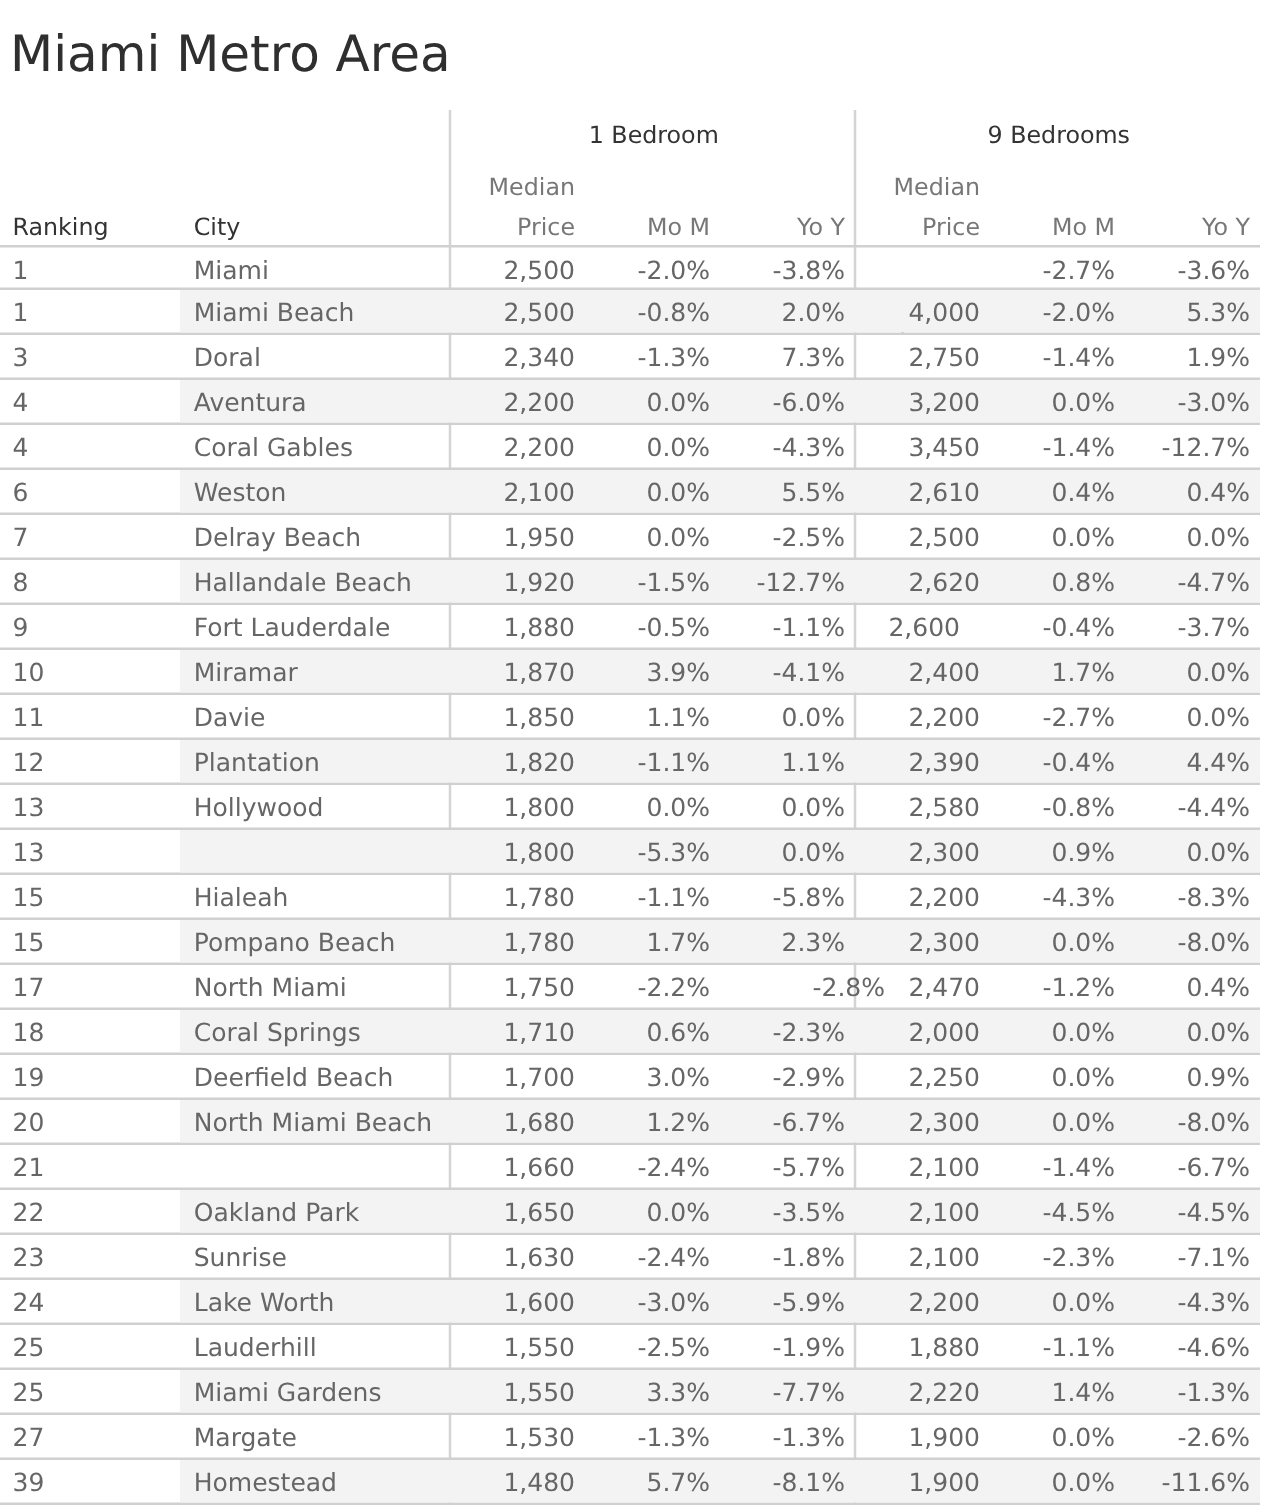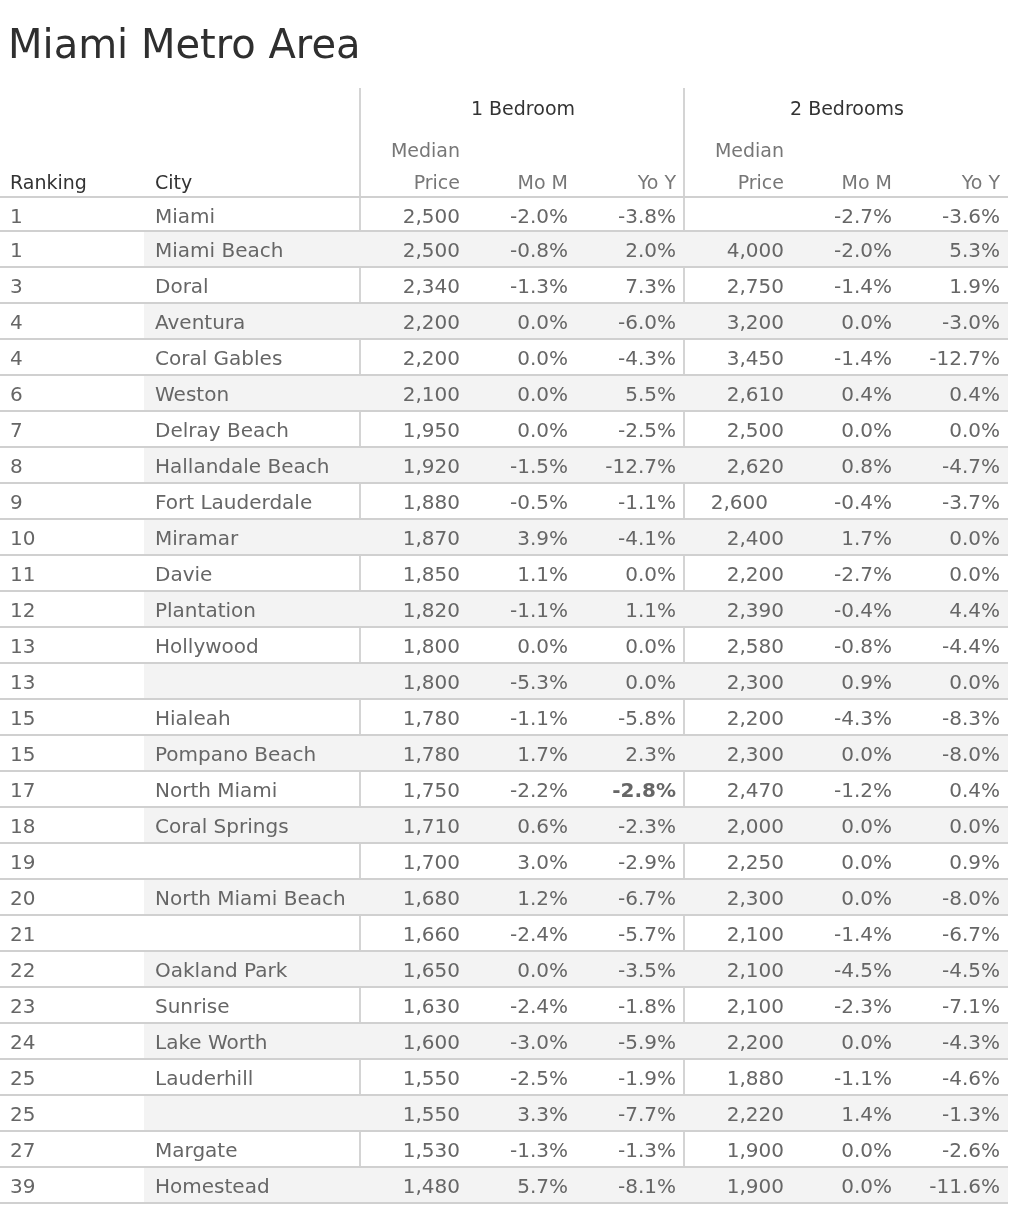--- a/index.html
+++ b/index.html
@@ -23,21 +23,21 @@
   .cell.rank { left: 10px; }
   .cell.city { left: 155px; }
   .cell.num { text-align: right; }
 </style>
 </head>
 <body>
 
 <div class="title">Miami Metro Area</div>
 
 <div class="hdr dark c" style="left:362px; width:322px; top:96px;">1 Bedroom</div>
-<div class="hdr dark c" style="left:686px; width:322px; top:96px;">2 Bedrooms</div>
+<div class="hdr dark c" style="left:686px; width:322px; top:96px;">9 Bedrooms</div>
 
 <div class="hdr dark" style="left:10px; top:170px;">Ranking</div>
 <div class="hdr dark" style="left:155px; top:170px;">City</div>
 
 <div class="hdr light r" style="left:360px; width:100px; top:138px;">Median</div>
 <div class="hdr light r" style="left:360px; width:100px; top:170px;">Price</div>
 <div class="hdr light r" style="left:468px; width:100px; top:170px;">Mo M</div>
 <div class="hdr light r" style="left:576px; width:100px; top:170px;">Yo Y</div>
 
 <div class="hdr light r" style="left:684px; width:100px; top:138px;">Median</div>
@@ -223,39 +223,40 @@
     <div class="cell num" style="left:684px; width:100px;">2,300</div>
     <div class="cell num" style="left:792px; width:100px;">0.0%</div>
     <div class="cell num" style="left:900px; width:100px;">-8.0%</div>
   </div>
     <div class="row">
     <div class="band"></div>
     <div class="cell rank">17</div>
     <div class="cell city">North Miami</div>
     <div class="cell num" style="left:360px; width:100px;">1,750</div>
     <div class="cell num" style="left:468px; width:100px;">-2.2%</div>
-    <div class="cell num" style="left:576px; width:100px;font-weight:bold;">-2.8%</div>
+    <div class="cell num" style="left:608px; width:100px;">-2.8%</div>
     <div class="cell num" style="left:684px; width:100px;">2,470</div>
     <div class="cell num" style="left:792px; width:100px;">-1.2%</div>
     <div class="cell num" style="left:900px; width:100px;">0.4%</div>
   </div>
     <div class="row alt">
     <div class="band"></div>
     <div class="cell rank">18</div>
     <div class="cell city">Coral Springs</div>
     <div class="cell num" style="left:360px; width:100px;">1,710</div>
     <div class="cell num" style="left:468px; width:100px;">0.6%</div>
     <div class="cell num" style="left:576px; width:100px;">-2.3%</div>
     <div class="cell num" style="left:684px; width:100px;">2,000</div>
     <div class="cell num" style="left:792px; width:100px;">0.0%</div>
     <div class="cell num" style="left:900px; width:100px;">0.0%</div>
   </div>
     <div class="row">
     <div class="band"></div>
     <div class="cell rank">19</div>
+    <div class="cell city">Deerfield Beach</div>
     <div class="cell num" style="left:360px; width:100px;">1,700</div>
     <div class="cell num" style="left:468px; width:100px;">3.0%</div>
     <div class="cell num" style="left:576px; width:100px;">-2.9%</div>
     <div class="cell num" style="left:684px; width:100px;">2,250</div>
     <div class="cell num" style="left:792px; width:100px;">0.0%</div>
     <div class="cell num" style="left:900px; width:100px;">0.9%</div>
   </div>
     <div class="row alt">
     <div class="band"></div>
     <div class="cell rank">20</div>
@@ -317,20 +318,21 @@
     <div class="cell num" style="left:360px; width:100px;">1,550</div>
     <div class="cell num" style="left:468px; width:100px;">-2.5%</div>
     <div class="cell num" style="left:576px; width:100px;">-1.9%</div>
     <div class="cell num" style="left:684px; width:100px;">1,880</div>
     <div class="cell num" style="left:792px; width:100px;">-1.1%</div>
     <div class="cell num" style="left:900px; width:100px;">-4.6%</div>
   </div>
     <div class="row alt">
     <div class="band"></div>
     <div class="cell rank">25</div>
+    <div class="cell city">Miami Gardens</div>
     <div class="cell num" style="left:360px; width:100px;">1,550</div>
     <div class="cell num" style="left:468px; width:100px;">3.3%</div>
     <div class="cell num" style="left:576px; width:100px;">-7.7%</div>
     <div class="cell num" style="left:684px; width:100px;">2,220</div>
     <div class="cell num" style="left:792px; width:100px;">1.4%</div>
     <div class="cell num" style="left:900px; width:100px;">-1.3%</div>
   </div>
     <div class="row">
     <div class="band"></div>
     <div class="cell rank">27</div>

